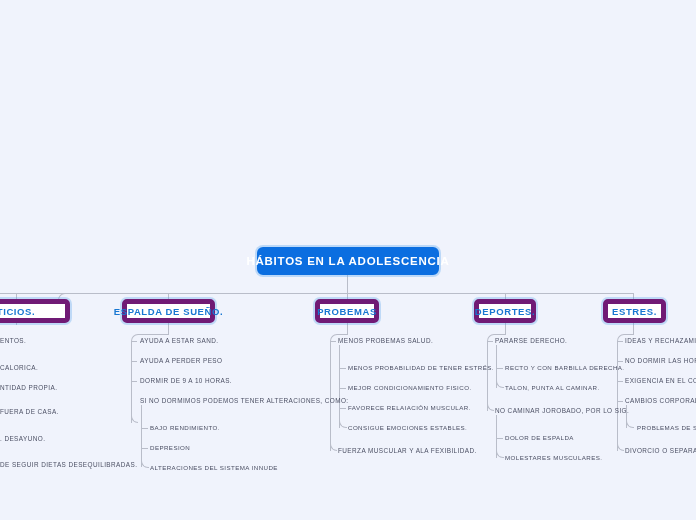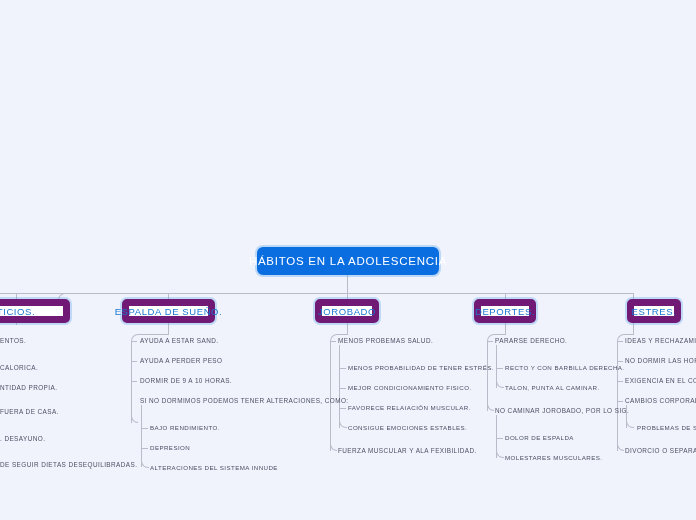--- a/index.html
+++ b/index.html
@@ -10,24 +10,24 @@
     font-family:"Liberation Sans", sans-serif;
     overflow:hidden;
     position:relative;
   }
   #canvas { position:absolute; inset:0; }
 
   
   .node {
     position:absolute;
     background:#ffffff;
-    border:7px solid #701a75;
+    border:5px solid #701a75;
     border-radius:5px;
     color:#1877d2;
-    font-weight:normal;
+    font-weight:bold;
     letter-spacing:.6px;
     white-space:nowrap;
     display:flex; align-items:center; justify-content:center;
     box-shadow:0 0 0 2px rgba(80,160,235,.30);
     z-index:5;
   }
   .node.root {
     background:#0b6ee0;
     border-color:#0b6ee0;
     color:#ffffff;
@@ -87,25 +87,25 @@
   <div class="ln v" style="left:168px; top:299px; height:0px;"></div>
   <div class="ln v" style="left:168px; top:293px; height:6px;"></div>
   <div class="ln v" style="left:347px; top:293px; height:6px;"></div>
   <div class="ln v" style="left:505px; top:293px; height:6px;"></div>
   <div class="ln v" style="left:633px; top:293px; height:6px;"></div>
 
   <div class="node branch" style="left:-38px; top:299px; width:108px;">TICIOS.</div>
 
   <div class="node branch" style="left:122px; top:299px; width:93px;">ESPALDA DE SUEÑO.</div>
 
-  <div class="node branch" style="left:315px; top:299px; width:64px;">JOROBADO</div>
+  <div class="node branch" style="left:315px; top:299px; width:64px;">PROBEMAS</div>
 
   <div class="node branch" style="left:474px; top:299px; width:62px;">DEPORTES.</div>
 
-  <div class="node branch" style="left:627px; top:299px; width:54px;">ESTRES.</div>
+  <div class="node branch" style="left:603px; top:299px; width:63px;">ESTRES.</div>
 
   <div class="ln v" style="left:16px; top:323px; height:2px;"></div>
 
   <div class="leaf" style="left:0px;  top:337px;">ENTOS.</div>
   <div class="leaf" style="left:0px;  top:364px;">CALORICA.</div>
   <div class="leaf" style="left:0px;  top:384px;">NTIDAD PROPIA.</div>
   <div class="leaf" style="left:0px;  top:408px;"> FUERA DE CASA.</div>
   <div class="leaf" style="left:0px;  top:435px;">. DESAYUNO.</div>
   <div class="leaf" style="left:0px;  top:461px;">DE SEGUIR DIETAS DESEQUILIBRADAS.</div>
 

